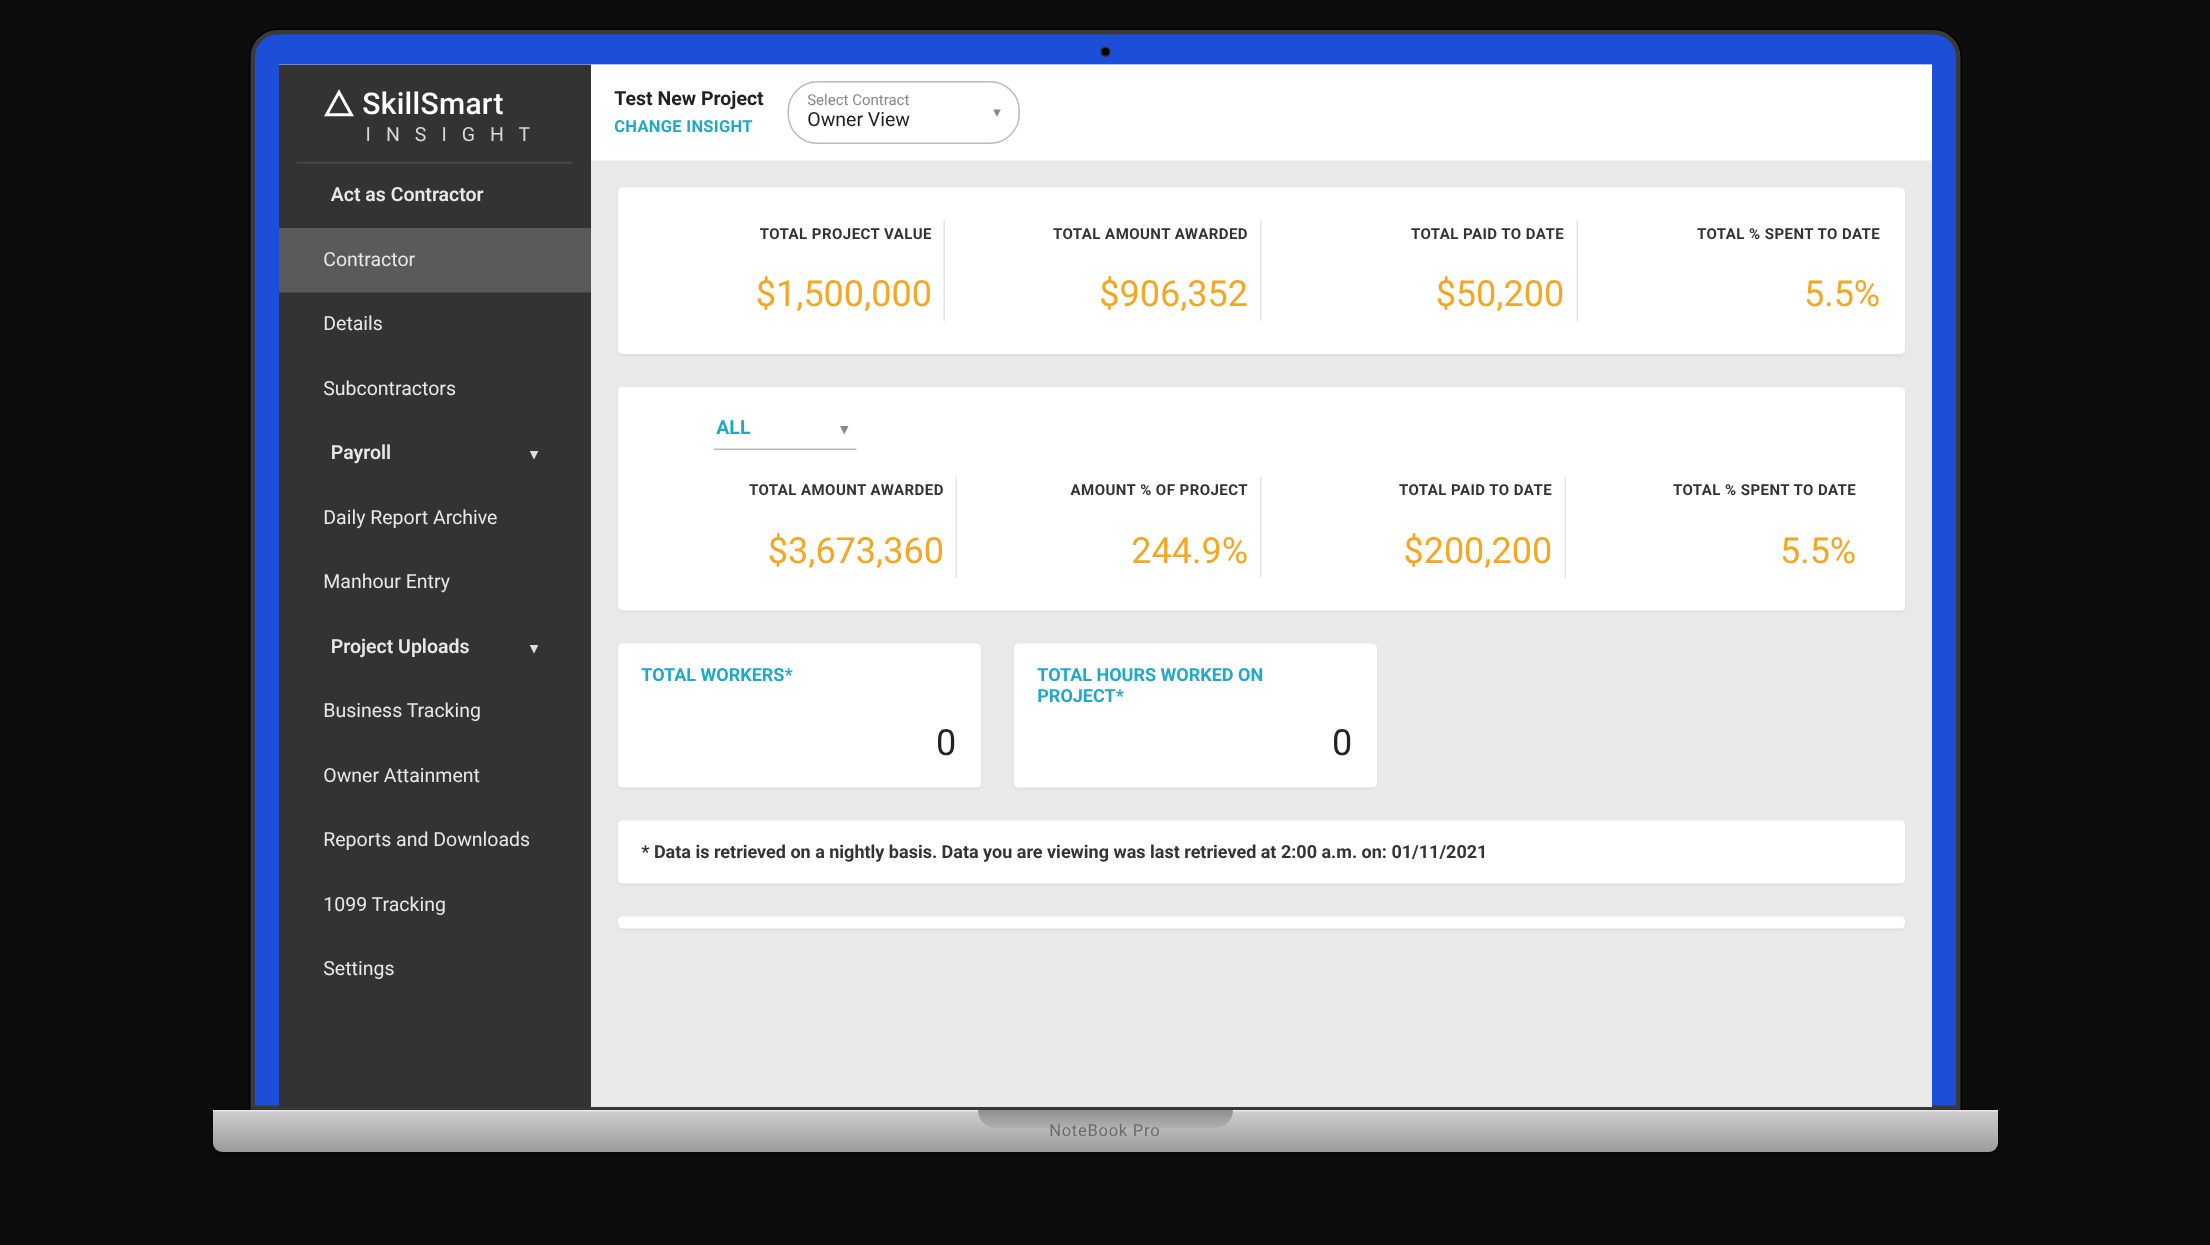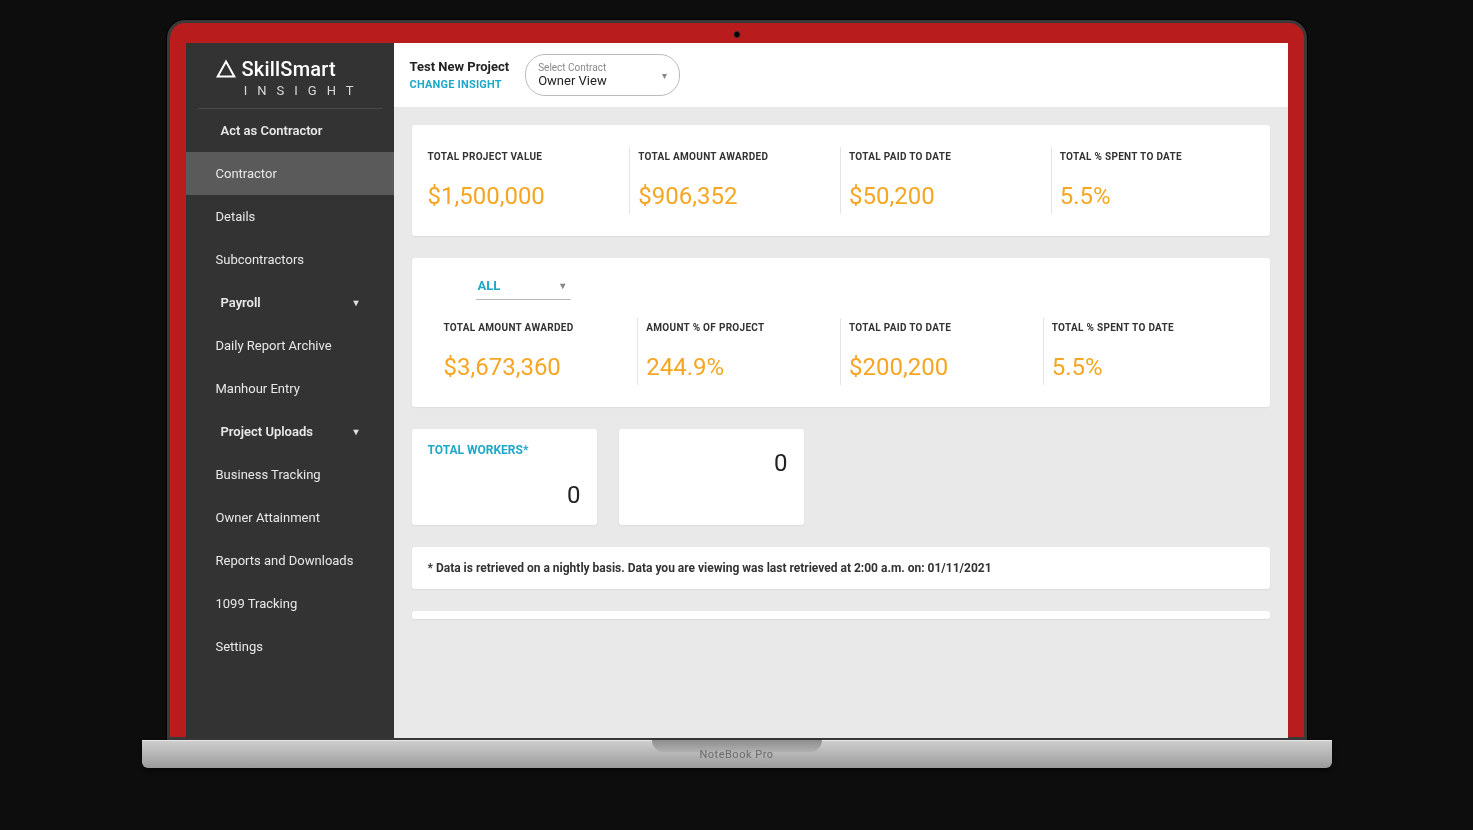--- a/index.html
+++ b/index.html
@@ -12,21 +12,21 @@
       align-items: flex-start;
       justify-content: center;
       overflow: hidden;
     }
     .laptop-frame {
       margin-top: 20px;
       width: 1140px;
       position: relative;
     }
     .bezel {
-      background: #b91c1c;
+      background: #1d4ed8;
       border: 3px solid #3a3a3a;
       border-radius: 18px 18px 0 0;
       padding: 20px 16px 0 16px;
       height: 720px;
       position: relative;
       box-shadow: 0 0 0 1px #000;
     }
     .camera {
       position: absolute;
       top: 8px;
@@ -153,21 +153,21 @@
     .card {
       background: #fff;
       border-radius: 3px;
       box-shadow: 0 1px 2px rgba(0,0,0,.06);
       margin-bottom: 22px;
       padding: 22px 8px;
     }
     .stat-row { display: flex; }
     .stat {
       flex: 1;
-      text-align: left;
+      text-align: right;
       border-right: 1px solid #e4e4e4;
       padding: 4px 8px;
     }
     .stat:last-child { border-right: none; }
     .stat-label {
       font-size: 10px;
       font-weight: 700;
       letter-spacing: .3px;
       color: #333;
     }
@@ -188,21 +188,21 @@
       color: #1fa8c9;
       font-size: 13px;
       font-weight: 700;
       cursor: pointer;
       margin: 0 0 18px 40px;
     }
     .filter-caret { color: #888; font-size: 10px; }
 
     .mini-cards { display: flex; gap: 22px; }
     .mini-card {
-      width: 185px;
+      width: 242px;
       background: #fff;
       border-radius: 3px;
       box-shadow: 0 1px 2px rgba(0,0,0,.06);
       padding: 14px 16px 16px;
     }
     .mini-label {
       font-size: 12px;
       font-weight: 700;
       color: #1fa8c9;
       min-height: 32px;
@@ -355,20 +355,21 @@
               </div>
             </div>
           </div>
 
           <div class="mini-cards">
             <div class="mini-card">
               <div class="mini-label">TOTAL WORKERS*</div>
               <div class="mini-value">0</div>
             </div>
             <div class="mini-card">
+              <div class="mini-label">TOTAL HOURS WORKED ON PROJECT*</div>
               <div class="mini-value">0</div>
             </div>
           </div>
 
           <div class="note-card">* Data is retrieved on a nightly basis. Data you are viewing was last retrieved at 2:00 a.m. on: 01/11/2021</div>
 
           <div class="card" style="height:8px;margin-top:22px;padding:0;"></div>
 
         </div>
       </main>

